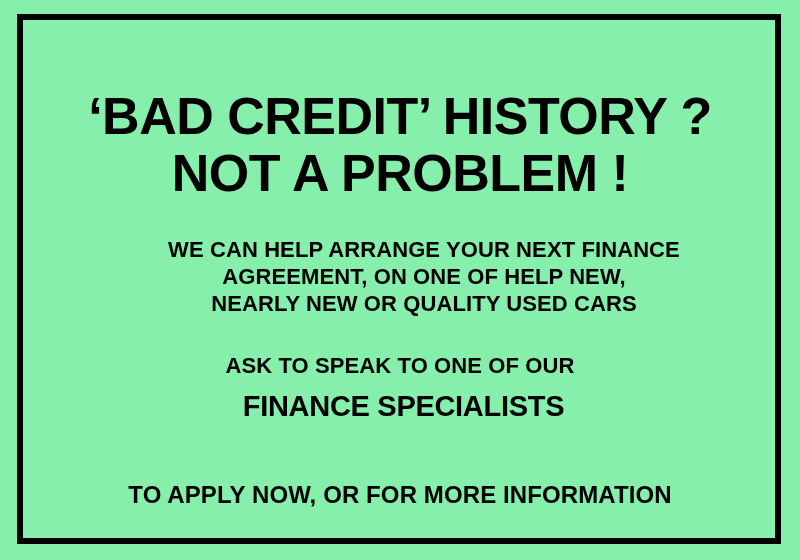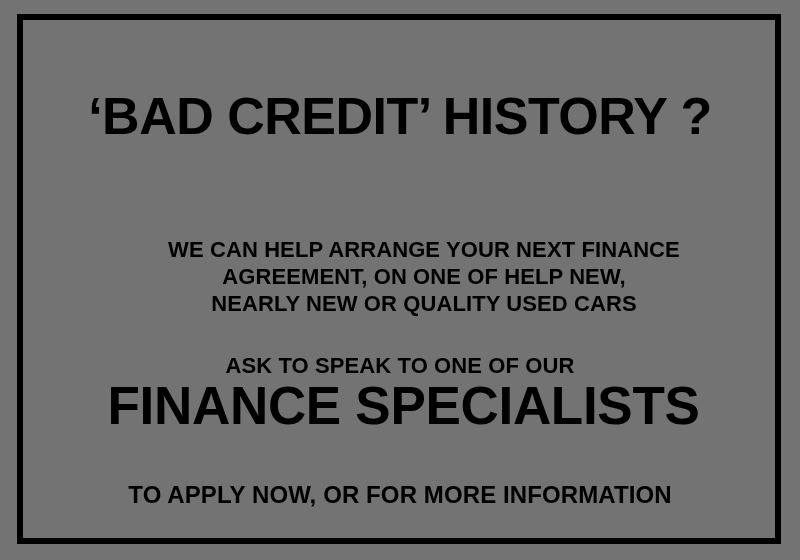--- a/index.html
+++ b/index.html
@@ -12,21 +12,21 @@
     height: 560px;
     background: #0bff00;
     font-family: "Liberation Sans", sans-serif;
     overflow: hidden;
   }
 
   #poster {
     position: relative;
     width: 800px;
     height: 560px;
-    background: #737373;
+    background: #86efac;
   }
 
   
   #frame {
     position: absolute;
     left: 17px;
     top: 14px;
     width: 764px;
     height: 530px;
     border: 6px solid #000000;
@@ -84,21 +84,21 @@
   }
 
   .callout-lead {
     font-size: 22px;
     line-height: 28px;
     letter-spacing: 0.1px;
     white-space: nowrap;
   }
 
   .callout-main {
-    font-size: 53px;
+    font-size: 29px;
     line-height: 52px;
     letter-spacing: -0.3px;
     white-space: nowrap;
     margin-left: 7px;
   }
 
   .callout-tail {
     font-size: 24px;
     line-height: 30px;
     letter-spacing: 0.1px;
@@ -110,20 +110,21 @@
 <body>
 
 <div id="poster">
 
   <div id="frame"></div>
 
   <div id="content">
 
     <div id="headline-block">
       <div class="headline">‘BAD CREDIT’ HISTORY ?</div>
+      <div class="headline">NOT A PROBLEM !</div>
     </div>
 
     <div id="body-block">
       <div class="body-line">WE CAN HELP ARRANGE YOUR NEXT FINANCE</div>
       <div class="body-line">AGREEMENT, ON ONE OF HELP NEW,</div>
       <div class="body-line">NEARLY NEW OR QUALITY USED CARS</div>
     </div>
 
     <div id="callout-block">
       <div class="callout-lead">ASK TO SPEAK TO ONE OF OUR</div>

